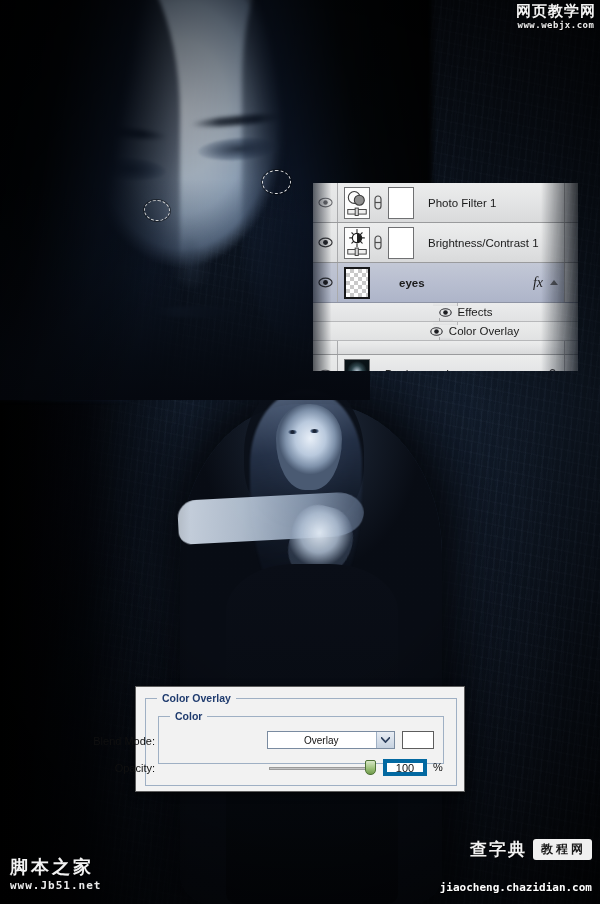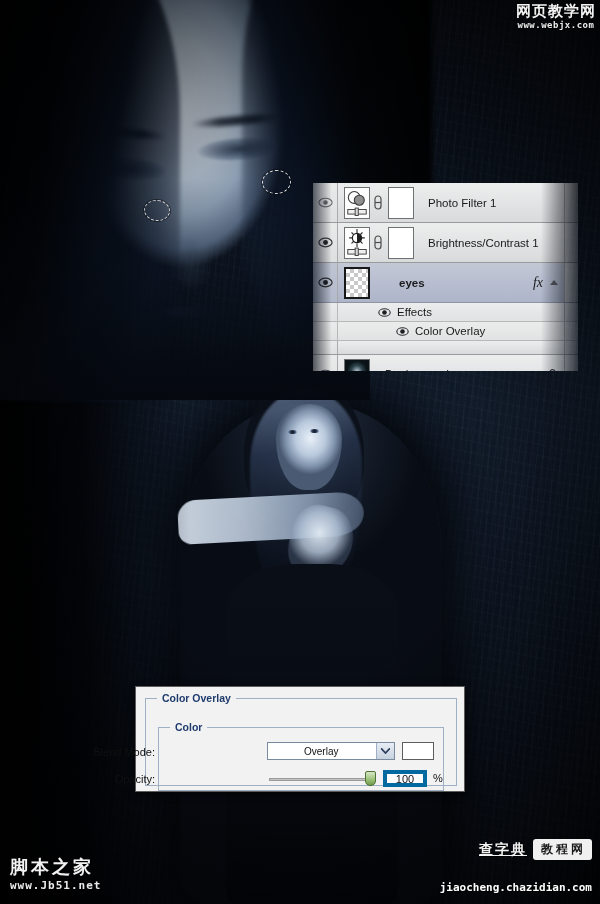--- a/index.html
+++ b/index.html
@@ -207,20 +207,21 @@
     box-sizing: border-box;
   }
   .layer-row.selected {
     background: linear-gradient(180deg, #c3c8d6 0%, #b8bed0 50%, #aeb5c9 100%);
     border-bottom: 1px solid #8e94a4;
   }
   .layer-row.sub {
     height: 19px;
     background: linear-gradient(180deg, #ebecec 0%, #e1e2e3 100%);
     border-bottom: 1px solid #b7b8ba;
+    flex-direction: column;
   }
   .eye-col {
     width: 24px; min-width: 24px; height: 100%;
     display: flex; align-items: center; justify-content: center;
     border-right: 1px solid #a9aaac;
     background: linear-gradient(180deg, #e9eaea 0%, #dedfe0 100%);
   }
   .layer-row.selected .eye-col {
     background: linear-gradient(180deg, #c0c5d3 0%, #b2b9cb 100%);
   }
@@ -322,21 +323,21 @@
     position: absolute;
     top: -7px; left: 11px;
     background: #f2f2f2;
     padding: 0 5px;
     font-size: 10.5px;
     font-weight: bold;
     color: #1f3b6e;
     white-space: nowrap;
   }
   .group-outer { left: 9px; top: 11px; width: 312px; height: 88px; }
-  .group-inner { left: 12px; top: 28px; width: 286px; height: 64px; }
+  .group-inner { left: 12px; top: 17px; width: 286px; height: 48px; }
   .field-label {
     position: absolute;
     font-size: 11px;
     color: #101010;
     text-align: right;
     white-space: nowrap;
   }
   .lbl-blend { left: -104px; top: 18px; width: 100px; }
   .lbl-opacity { left: -104px; top: 45px; width: 100px; }
   .combo {
@@ -411,21 +412,21 @@
     font-weight: bold;
     color: #eaeaea;
     letter-spacing: 0.5px;
     text-shadow: 1px 1px 0 rgba(0,0,0,0.8);
   }
   .wm-bl { left: 10px; bottom: 12px; }
   .wm-bl .wm-cn { font-size: 18px; letter-spacing: 3px; }
   .wm-bl .wm-url { font-size: 11px; letter-spacing: 1px; margin-top: 2px; }
   .wm-br { right: 8px; bottom: 10px; text-align: right; }
   .wm-br-row { display: flex; align-items: center; gap: 6px; justify-content: flex-end; }
-  .wm-br .wm-cn { font-size: 14px; letter-spacing: 2px; text-decoration: underline; }
+  .wm-br .wm-cn { font-size: 17px; letter-spacing: 2px; }
   .wm-chip {
     background: #f0f0f0;
     color: #1b1b1b;
     font-family: "DejaVu Sans", sans-serif;
     font-weight: bold;
     font-size: 12px;
     letter-spacing: 3px;
     padding: 2px 6px 2px 8px;
     border-radius: 3px;
     text-shadow: none;

